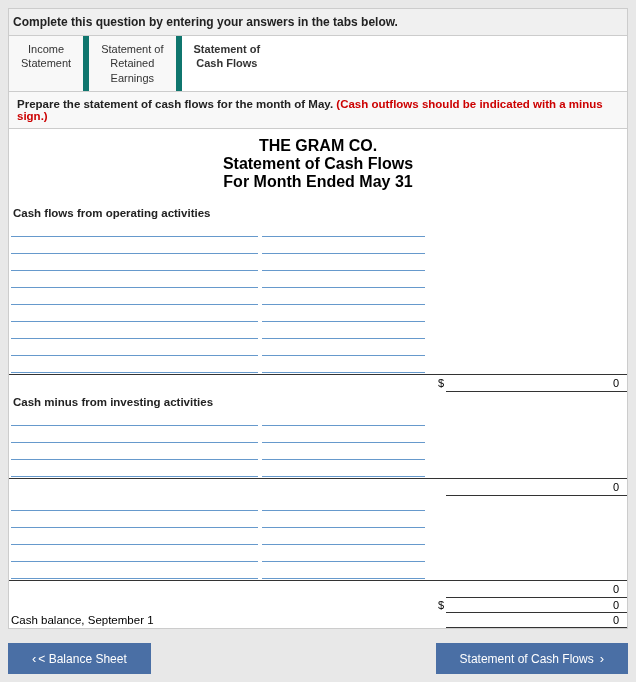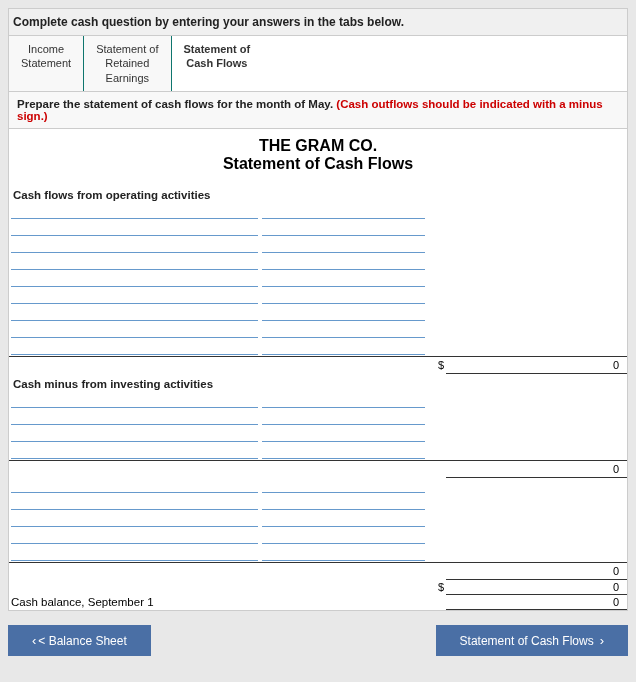--- a/index.html
+++ b/index.html
@@ -27,21 +27,21 @@
     .tabs-row {
       display: flex;
       flex-direction: row;
       border: 1px solid #ccc;
       border-top: none;
       background: #fff;
     }
     .tab {
       padding: 6px 12px;
       font-size: 11px;
-      border-right: 1px solid #0f766e;
+      border-right: 6px solid #0f766e;
       cursor: pointer;
       color: #333;
       min-width: 60px;
       text-align: center;
       background: #f8f8f8;
     }
     .tab.active {
       background: #fff;
       font-weight: bold;
       border-bottom: 2px solid #fff;
@@ -168,21 +168,21 @@
     }
     .right-col {
       width: 130px;
     }
   </style>
 </head>
 <body>
 
 <div class="outer-container">
   <div class="instruction-bar">
-    <span>Complete cash question by entering your answers in the tabs below.</span>
+    <span>Complete this question by entering your answers in the tabs below.</span>
   </div>
 
   <div class="tabs-row">
     <div class="tab" style="line-height:1.3;">
       <span>Income<br>Statement</span>
     </div>
     <div class="tab" style="line-height:1.3;">
       <span>Statement of<br>Retained<br>Earnings</span>
     </div>
     <div class="tab active" style="line-height:1.3;">
@@ -191,20 +191,21 @@
   </div>
 
   <div class="prompt-bar">
     <span>Prepare the statement of cash flows for the month of May. </span><span class="highlight">(Cash outflows should be indicated with a minus sign.)</span>
   </div>
 
   <div class="main-content">
     <div class="statement-header">
       <div class="company">THE GRAM CO.</div>
       <div class="title">Statement of Cash Flows</div>
+      <div class="period">For Month Ended May 31</div>
     </div>
 
     <table>
 
       <tbody>
           <tr class="section-header">
         <td colspan="4" class="label-cell">Cash flows from operating activities</td>
       </tr>
 
       <tr class="input-row">

